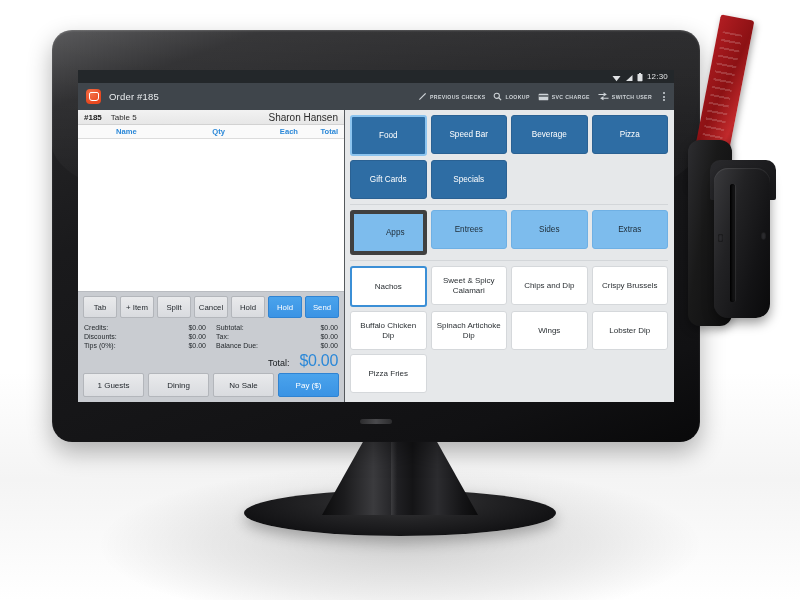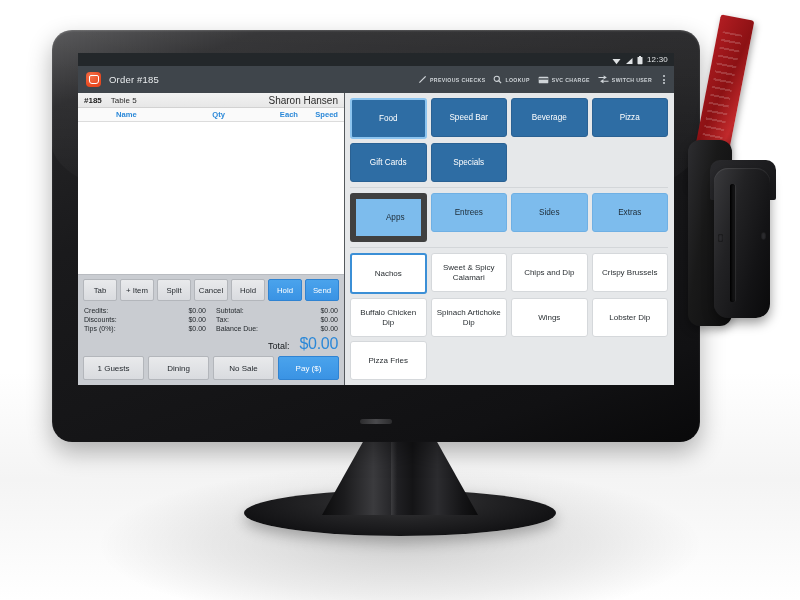--- a/index.html
+++ b/index.html
@@ -42,21 +42,21 @@
       linear-gradient(160deg,#4a4a4c 0%,#242426 12%,#1a1a1c 35%,#161618 60%,#111113 85%,#09090a 100%);
     box-shadow:0 10px 24px rgba(0,0,0,.30), inset 0 1px 2px rgba(255,255,255,.18);
   }
   #monitor-gloss{
     position:absolute;left:0;top:0;right:0;height:46%;
     border-radius:20px 20px 40% 40%;
     background:linear-gradient(180deg,rgba(255,255,255,.09),rgba(255,255,255,0));
     pointer-events:none;
   }
   #screen{
-    position:absolute;left:26px;top:23px;width:596px;height:332px;
+    position:absolute;left:26px;top:40px;width:596px;height:332px;
     background:#2b2f33;overflow:hidden;
     box-shadow:inset 0 0 3px rgba(0,0,0,.9);
   }
   #chin-logo{
     position:absolute;left:50%;margin-left:-16px;bottom:18px;width:32px;height:5px;
     border-radius:3px;background:linear-gradient(90deg,#2c2c2e,#4a4a4d,#2c2c2e);
   }
 
   
   .statusbar{
@@ -154,21 +154,21 @@
   }
   .grid{display:grid;grid-template-columns:repeat(4,1fr);gap:4px;}
   .cat{
     height:37px;border-radius:3px;display:flex;align-items:center;
     justify-content:center;text-align:center;font-size:8.2px;
     padding:0 3px;line-height:10px;
   }
   .cat.dark{background:#2e6da4;color:#fff;border:1px solid #2a6193;}
   .cat.dark.sel{border:2px solid #8cc4ef;}
   .cat.light{background:#7dbced;color:#1d2b36;border:1px solid #6fb0e4;}
-  .cat.light.sel{border:6px solid #404040;padding-left:17px;}
+  .cat.light.sel{border:4px solid #404040;padding-left:17px;}
   .cat.empty{background:transparent;border:none;}
   .sep{height:1px;background:#d3d6d9;margin:0 0 0 0;}
   .item{
     height:37px;border-radius:3px;background:#ffffff;border:1px solid #d5d8db;
     display:flex;align-items:center;justify-content:center;text-align:center;
     font-size:8px;color:#2a2f33;padding:0 3px;line-height:10px;
   }
   .item.sel{border:2px solid #3b8fd6;}
   .item.empty{background:transparent;border:none;}
 
@@ -297,21 +297,21 @@
             <span class="oh-num">#185</span>
             <span class="oh-table">Table 5</span>
             <span class="oh-spacer"></span>
             <span class="oh-server">Sharon Hansen</span>
           </div>
 
           <div class="col-head">
             <div class="ch-name">Name</div>
             <div class="ch-qty">Qty</div>
             <div class="ch-each">Each</div>
-            <div class="ch-total">Speed</div>
+            <div class="ch-total">Total</div>
           </div>
 
           <div class="order-list"></div>
 
           <div class="actions">
             <div class="btn">Tab</div>
             <div class="btn">+ Item</div>
             <div class="btn">Split</div>
             <div class="btn">Cancel</div>
             <div class="btn">Hold</div>

